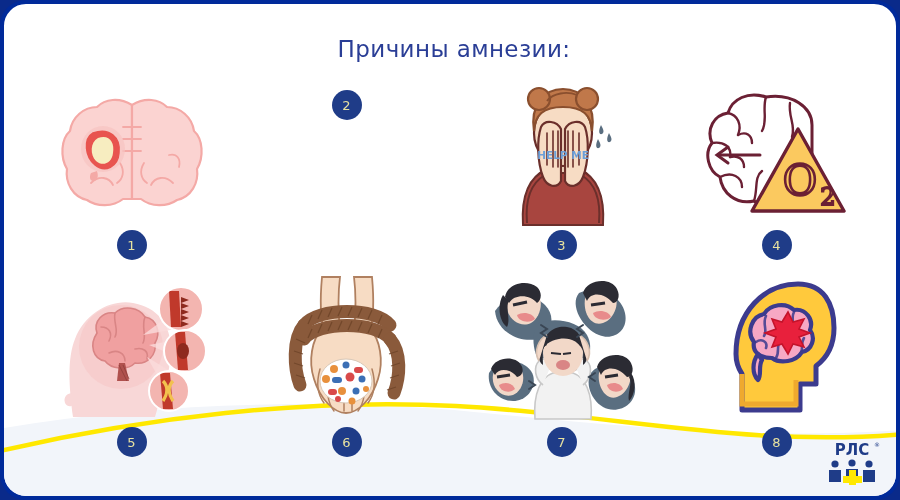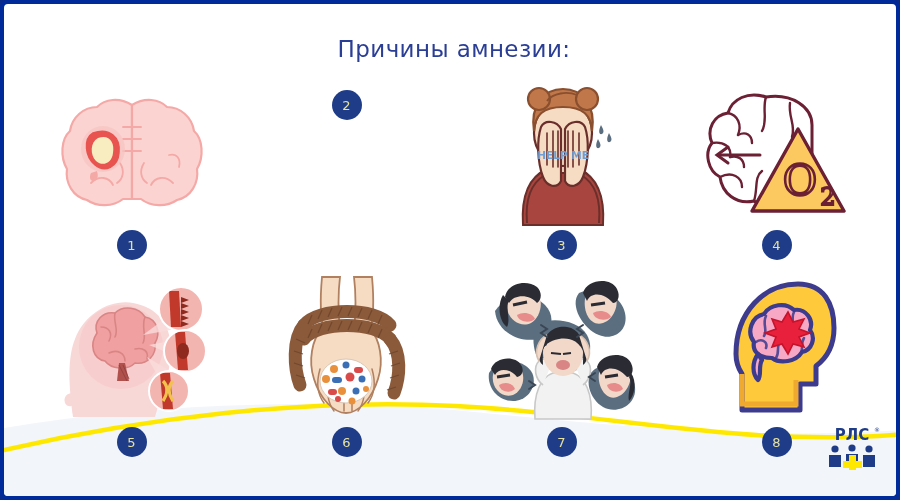--- a/index.html
+++ b/index.html
@@ -12,21 +12,21 @@
     background: #0a2a8a;
     font-family: "Liberation Sans", sans-serif;
   }
 
   .slide {
     position: relative;
     width: 900px;
     height: 500px;
     background: #ffffff;
     border: 4px solid #002A9A;
-    border-radius: 8px;
+    border-radius: 26px;
     overflow: hidden;
   }
 
   
   .wave-layer {
     position: absolute;
     left: 0; bottom: 0;
     width: 900px; height: 120px;
     pointer-events: none;
   }
@@ -82,21 +82,21 @@
     display: flex;
     align-items: center;
     justify-content: center;
     z-index: 5;
   }
   .row2 .art { height: 142px; }
 
   
   .logo {
     position: absolute;
-    right: 14px; bottom: 26px;
+    right: 14px; bottom: 11px;
     width: 58px; height: 48px;
     z-index: 6;
   }
   .logo svg { display:block; }
 </style>
 </head>
 <body>
 
 <div class="slide" style="border-color: rgb(0, 42, 154);">
 

